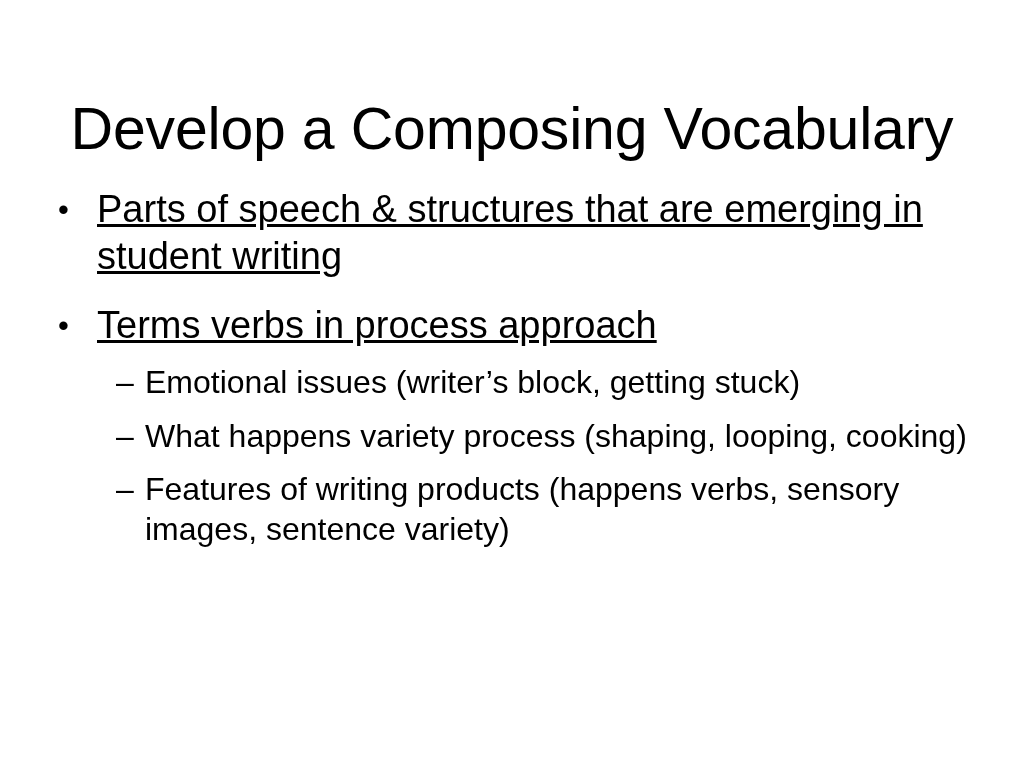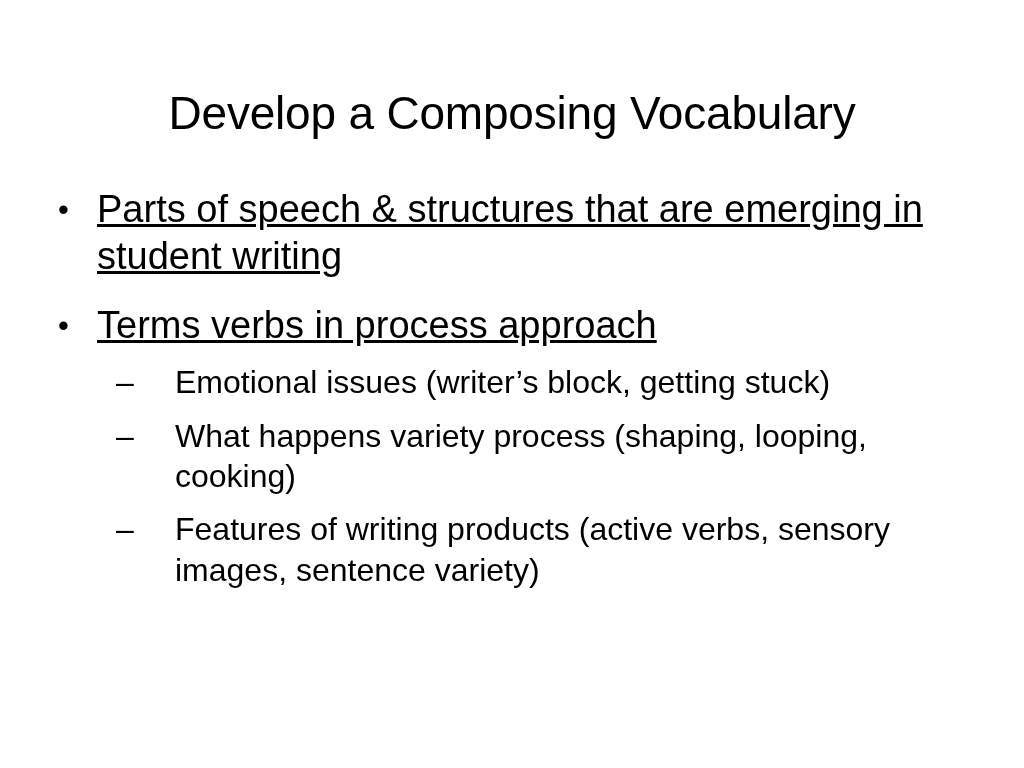--- a/index.html
+++ b/index.html
@@ -23,21 +23,21 @@
     background: #ffffff;
   }
 
   
   .slide-title {
     position: absolute;
     left: 0;
     top: 56px;
     width: 1024px;
     text-align: center;
-    font-size: 46px;
+    font-size: 59px;
     font-weight: 400;
     line-height: 1.15;
     letter-spacing: -0.2px;
     color: #000000;
     white-space: nowrap;
   }
 
   
   .slide-body {
     position: absolute;
@@ -80,21 +80,20 @@
   }
   .level2 > .marker {
     flex: 0 0 auto;
     width: 29px;
     text-align: left;
     font-size: 32px;
   }
   .level2 > .btext {
     flex: 1 1 auto;
     max-width: 830px;
-    margin-left: 30px;
   }
 
   .group-gap {
     margin-top: 22px;
   }
 </style>
 </head>
 <body>
 
 <div class="slide">
@@ -118,17 +117,17 @@
       <span class="btext">Emotional issues (writer’s block, getting stuck)</span>
     </div>
 
     <div class="bullet level2">
       <span class="marker">–</span>
       <span class="btext">What happens variety process (shaping, looping, cooking)</span>
     </div>
 
     <div class="bullet level2">
       <span class="marker">–</span>
-      <span class="btext">Features of writing products (active verbs, sensory images, sentence variety)</span>
+      <span class="btext">Features of writing products (happens verbs, sensory images, sentence variety)</span>
     </div>
 
   </div>
 </div>
 
 </body></html>

